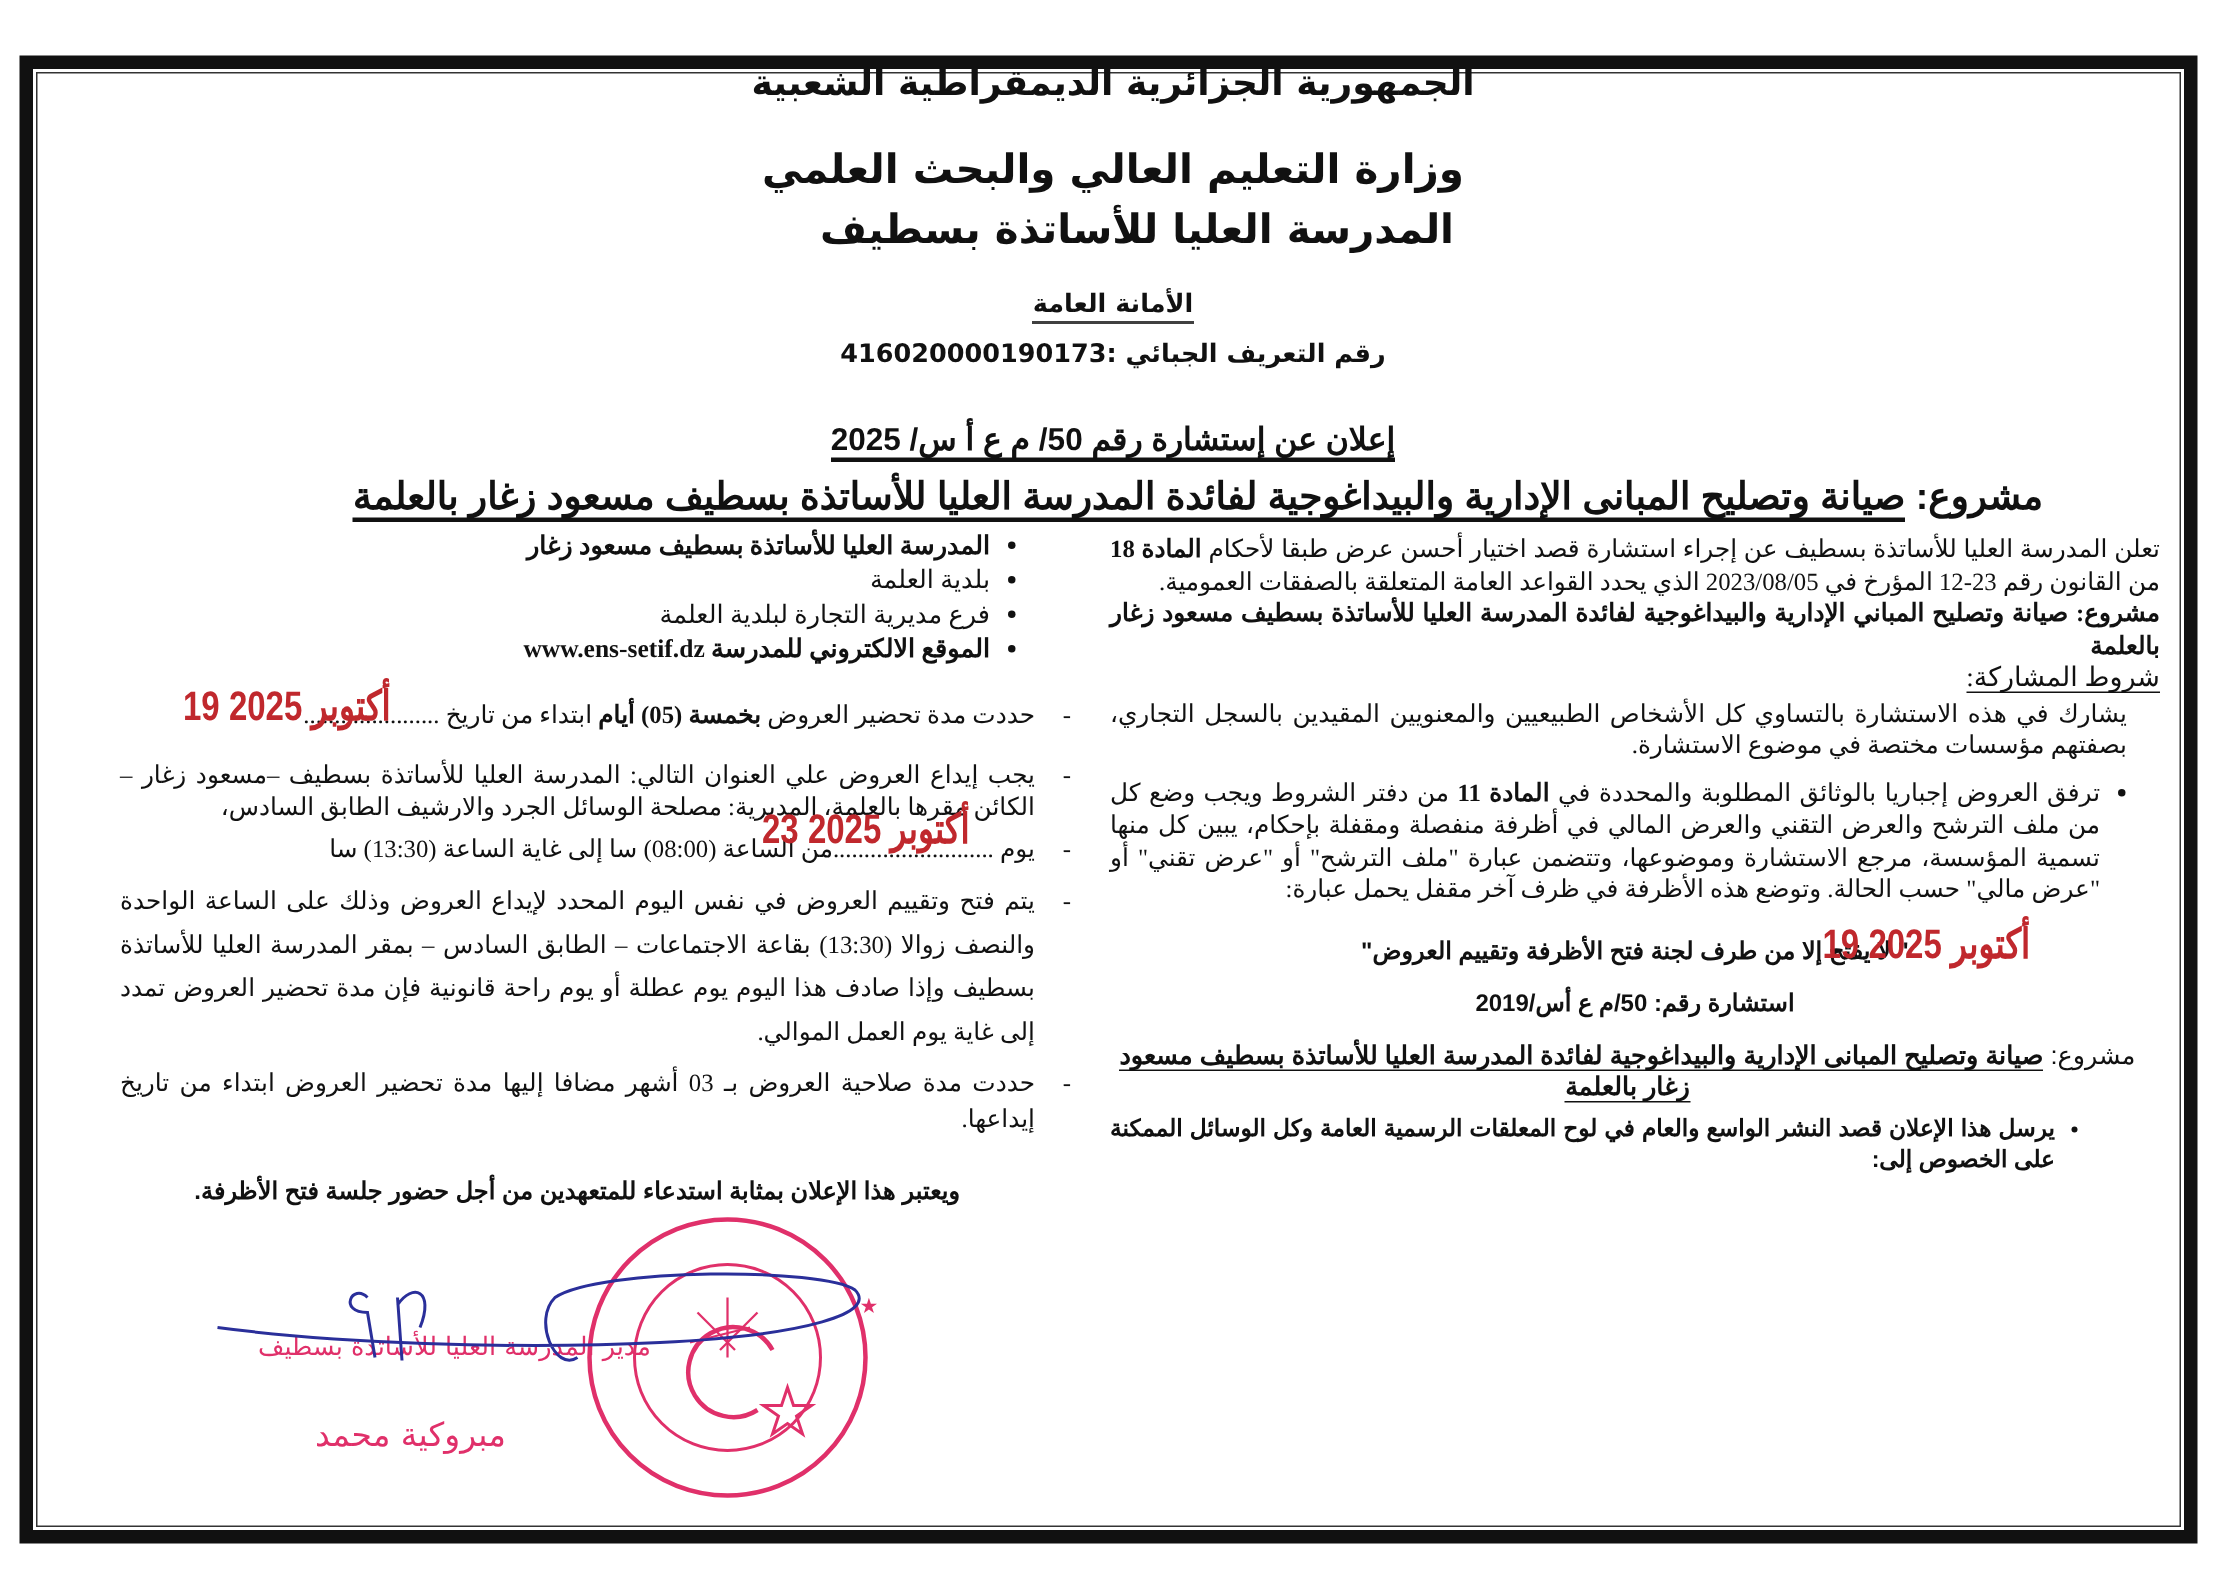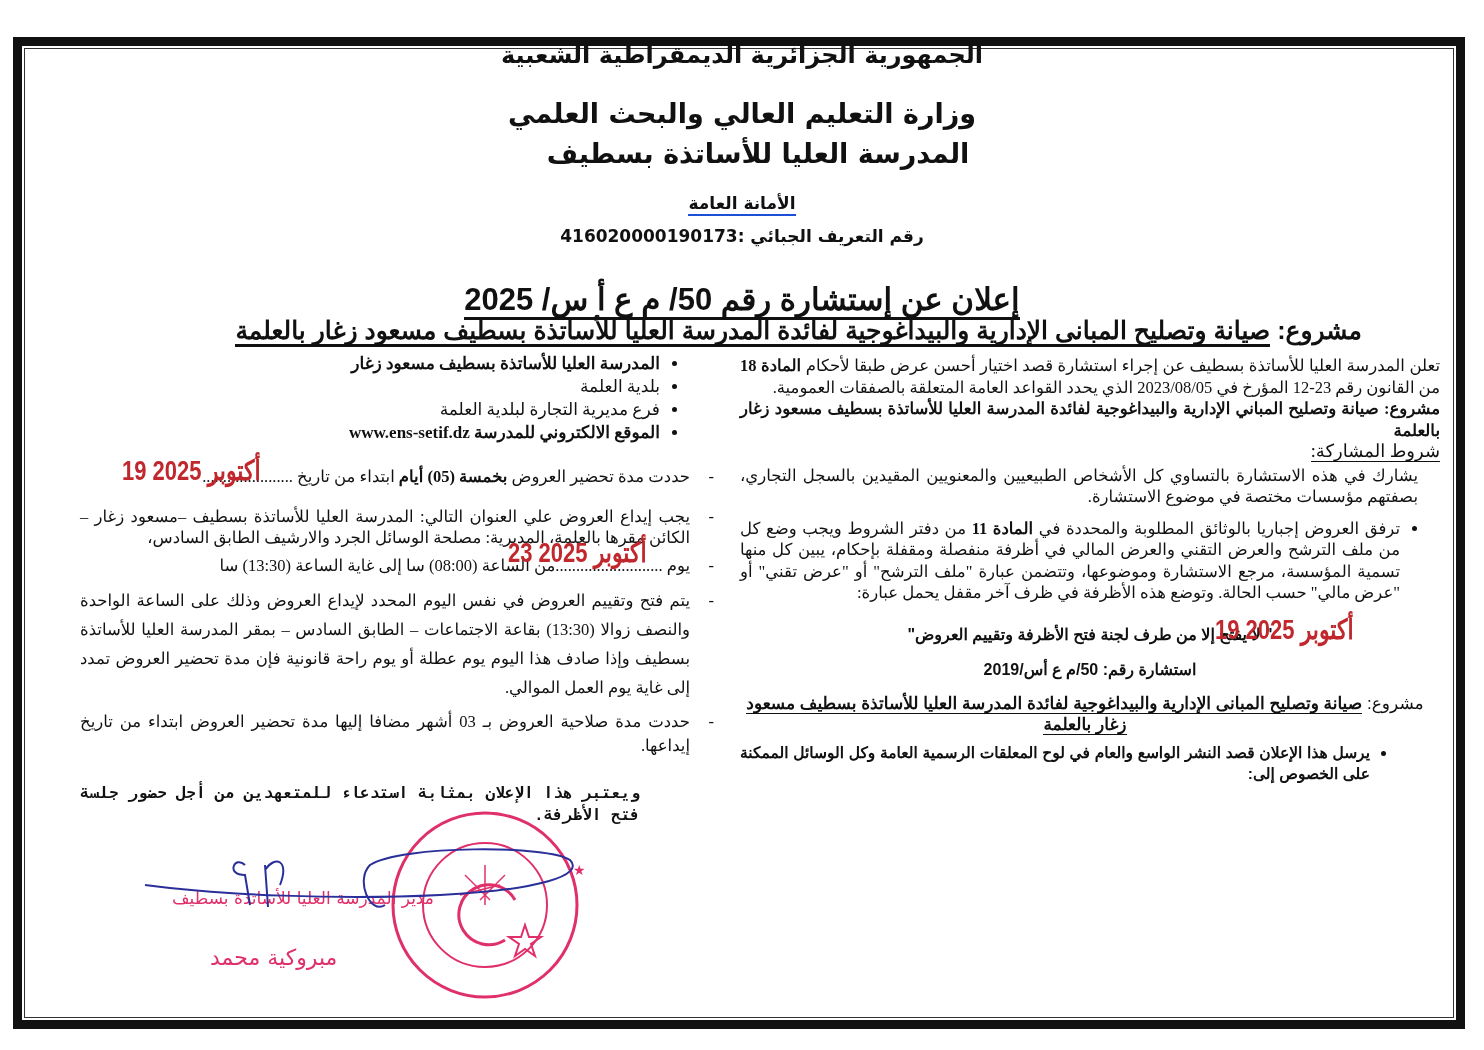--- a/index.html
+++ b/index.html
@@ -5,23 +5,23 @@
   html, body { margin: 0; padding: 0; background: #ffffff; }
   body { width: 1484px; height: 1050px; position: relative; overflow: hidden; font-family: "DejaVu Sans", "Liberation Sans", sans-serif; color: #111; }
   .frame { position: absolute; left: 13px; top: 37px; width: 1452px; height: 992px; background: #111; box-sizing: border-box; }
   .frame-inner { position: absolute; left: 11px; top: 11px; right: 11px; bottom: 11px; background: #fff; border: 1.5px solid #333; box-sizing: border-box; outline: 2px solid #fff; }
   .abs { position: absolute; direction: rtl; }
   .hdr { left: 0; width: 1484px; text-align: center; font-weight: bold; font-family: "DejaVu Sans", sans-serif; }
   .h1 { top: 41px; font-size: 24px; }
   .h2 { top: 98px; font-size: 27px; }
   .h3 { top: 138px; font-size: 27px; margin-left: 16px; }
   .sg { top: 193px; font-size: 17px; }
-  .sg span { border-bottom: 2px solid #1d4ed8; padding-bottom: 1px; margin-top: 12px; }
+  .sg span { border-bottom: 2px solid #404040; padding-bottom: 1px; margin-top: 12px; }
   .nif { top: 226px; font-size: 17px; }
-  .title1 { top: 281px; font-size: 31px; font-family: "Liberation Sans", sans-serif; font-weight: bold; }
+  .title1 { top: 281px; font-size: 21px; font-family: "Liberation Sans", sans-serif; font-weight: bold; }
   .title1 span { border-bottom: 3px solid #111; }
   .title2 { top: 316px; left: 140px; width: 1222px; text-align: right; font-size: 25px; font-weight: bold; font-family: "Liberation Sans", sans-serif; white-space: nowrap; }
   .title2 .u { border-bottom: 3px solid #111; }
   .col { font-family: "Liberation Serif", serif; font-size: 16.5px; line-height: 21.5px; text-align: justify; }
   .rcol { right: 44px; width: 700px; }
   .lcol { left: 80px; width: 640px; }
   .b { font-weight: bold; }
   .ul { border-bottom: 1.5px solid #111; }
   .stamp-date { position: absolute; color: #c0282d; font-family: "Liberation Sans", sans-serif; font-weight: bold; font-size: 22px; transform: scaleY(1.25); direction: ltr; letter-spacing: 1px; }
   ul.bl { list-style: disc; margin: 0; padding: 0 22px 0 0; }
@@ -92,21 +92,21 @@
   </ul>
   <div class="dash-item" style="margin-top:22px;">
     <span>حددت مدة تحضير العروض</span>
     <span class="b">بخمسة (05) أيام</span>
     <span>ابتداء من تاريخ ......................</span>
   </div>
   <div class="dash-item" style="margin-top:18px;">يجب إيداع العروض علي العنوان التالي: المدرسة العليا للأساتذة بسطيف –مسعود زغار – الكائن مقرها بالعلمة، المديرية: مصلحة الوسائل الجرد والارشيف الطابق السادس،</div>
   <div class="dash-item" style="margin-top:6px;">يوم ..........................من الساعة (08:00) سا إلى غاية الساعة (13:30) سا</div>
   <div class="dash-item" style="margin-top:10px; line-height:29px;">يتم فتح وتقييم العروض في نفس اليوم المحدد لإيداع العروض وذلك على الساعة الواحدة والنصف زوالا (13:30) بقاعة الاجتماعات – الطابق السادس – بمقر المدرسة العليا للأساتذة بسطيف وإذا صادف هذا اليوم يوم عطلة أو يوم راحة قانونية فإن مدة تحضير العروض تمدد إلى غاية يوم العمل الموالي.</div>
   <div class="dash-item" style="margin-top:8px; line-height:24px;">حددت مدة صلاحية العروض بـ 03 أشهر مضافا إليها مدة تحضير العروض ابتداء من تاريخ إيداعها.</div>
-  <div class="b" style="font-family:Liberation Mono, monospace; font-size:16px; margin-top:26px; padding-right:80px;">ويعتبر هذا الإعلان بمثابة استدعاء للمتعهدين من أجل حضور جلسة فتح الأظرفة.</div>
+  <div class="b" style="font-family:Liberation Sans, sans-serif; font-size:16px; margin-top:26px; padding-right:80px;">ويعتبر هذا الإعلان بمثابة استدعاء للمتعهدين من أجل حضور جلسة فتح الأظرفة.</div>
 </div>
 
 <div class="stamp-date" style="left:122px; top:458px;">19 أكتوبر 2025</div>
 <div class="stamp-date" style="left:508px; top:540px;">23 أكتوبر 2025</div>
 
 <div class="sigtext" style="left:172px; top:888px; font-size:17px;">مدير المدرسة العليا للأساتذة بسطيف</div>
 <div class="sigtext" style="left:210px; top:945px; font-size:22px; letter-spacing:6px;">مبروكية محمد</div>
 
 <svg class="seal" viewBox="0 0 220 200">
   <circle cx="110" cy="100" r="92" fill="none" stroke="#e0306a" stroke-width="3"></circle>

